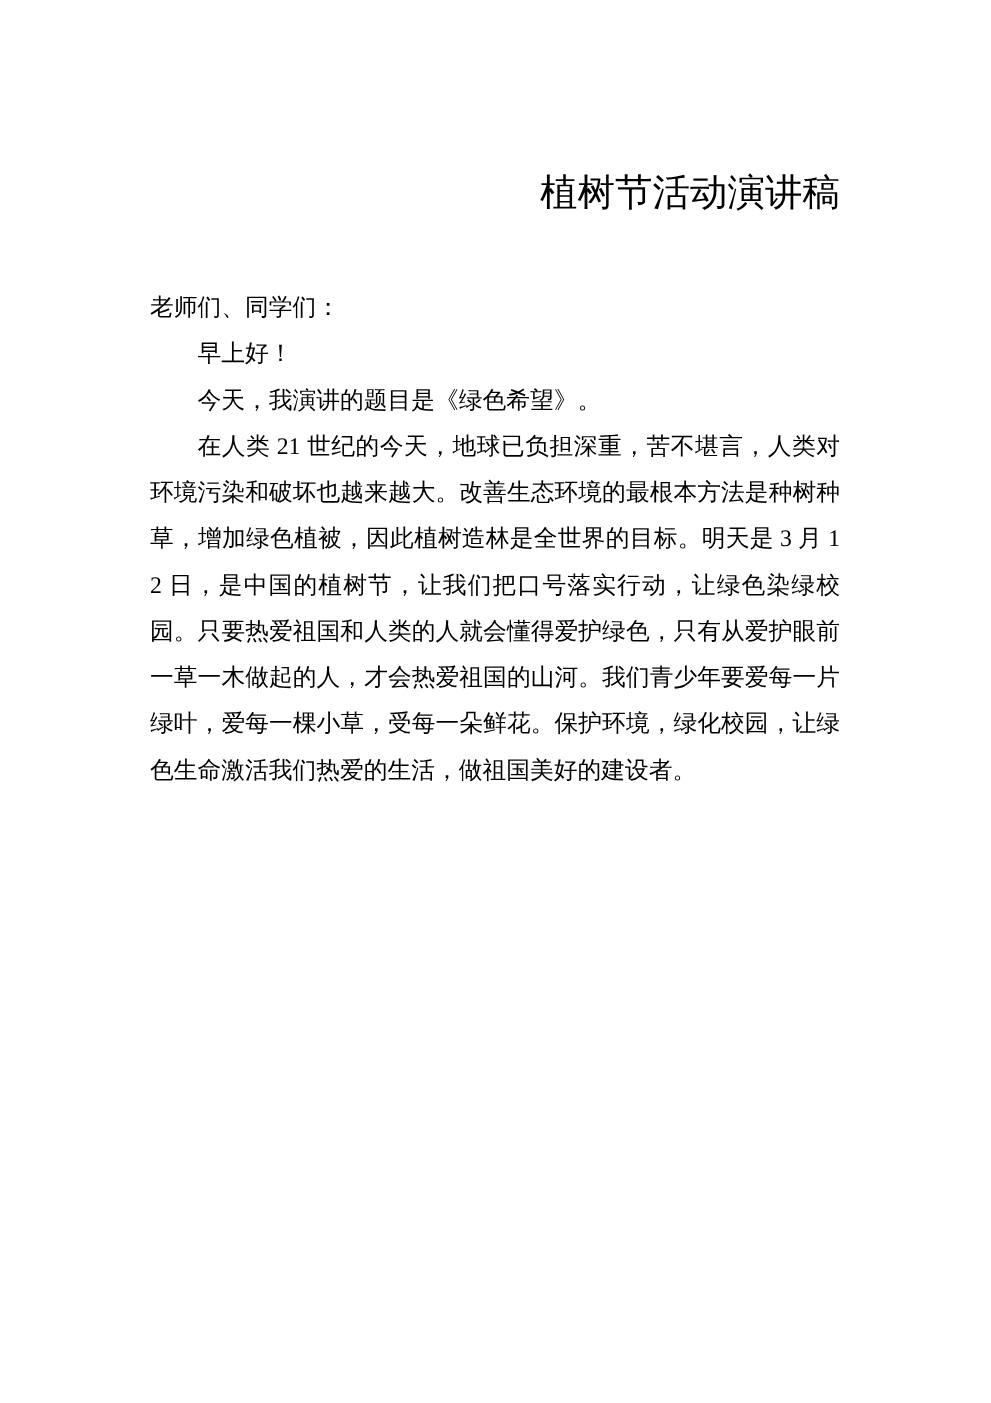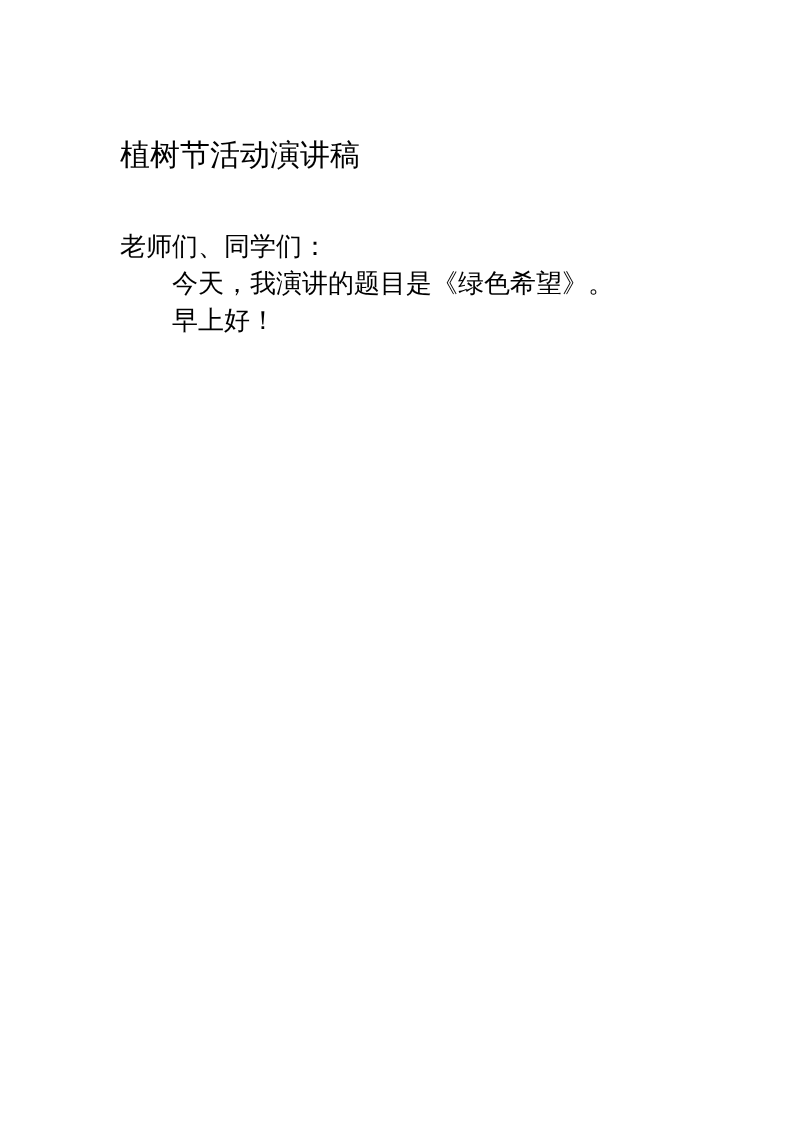--- a/index.html
+++ b/index.html
@@ -16,39 +16,40 @@
     padding: 134px 121px 0 120px;
     font-family: "Liberation Serif", "DejaVu Serif", serif;
     color: #000000;
     overflow: hidden;
   }
   .doc-title {
     margin: 0 0 52px 0;
     font-size: 30px;
     line-height: 42px;
     font-weight: normal;
-    text-align: left;
+    text-align: right;
     white-space: nowrap;
   }
   .doc-body p.para {
     margin: 0;
-    font-size: 26px;
+    font-size: 19px;
     line-height: 37px;
     text-align: justify;
     text-justify: inter-ideograph;
     letter-spacing: 0;
     word-break: break-all;
   }
   .doc-body p.para.indent {
     text-indent: 2em;
   }
 </style>
 </head>
 <body>
 
 <div class="page">
   <h1 class="doc-title">植树节活动演讲稿</h1>
   <div class="doc-body">
       <p class="para">老师们、同学们：</p>
+      <p class="para indent">早上好！</p>
       <p class="para indent">今天，我演讲的题目是《绿色希望》。</p>
-      <p class="para indent">早上好！</p>
+      <p class="para indent">在人类 21 世纪的今天，地球已负担深重，苦不堪言，人类对环境污染和破坏也越来越大。改善生态环境的最根本方法是种树种草，增加绿色植被，因此植树造林是全世界的目标。明天是 3 月 12 日，是中国的植树节，让我们把口号落实行动，让绿色染绿校园。只要热爱祖国和人类的人就会懂得爱护绿色，只有从爱护眼前一草一木做起的人，才会热爱祖国的山河。我们青少年要爱每一片绿叶，爱每一棵小草，受每一朵鲜花。保护环境，绿化校园，让绿色生命激活我们热爱的生活，做祖国美好的建设者。</p>
     </div>
 </div>
 
 </body></html>

